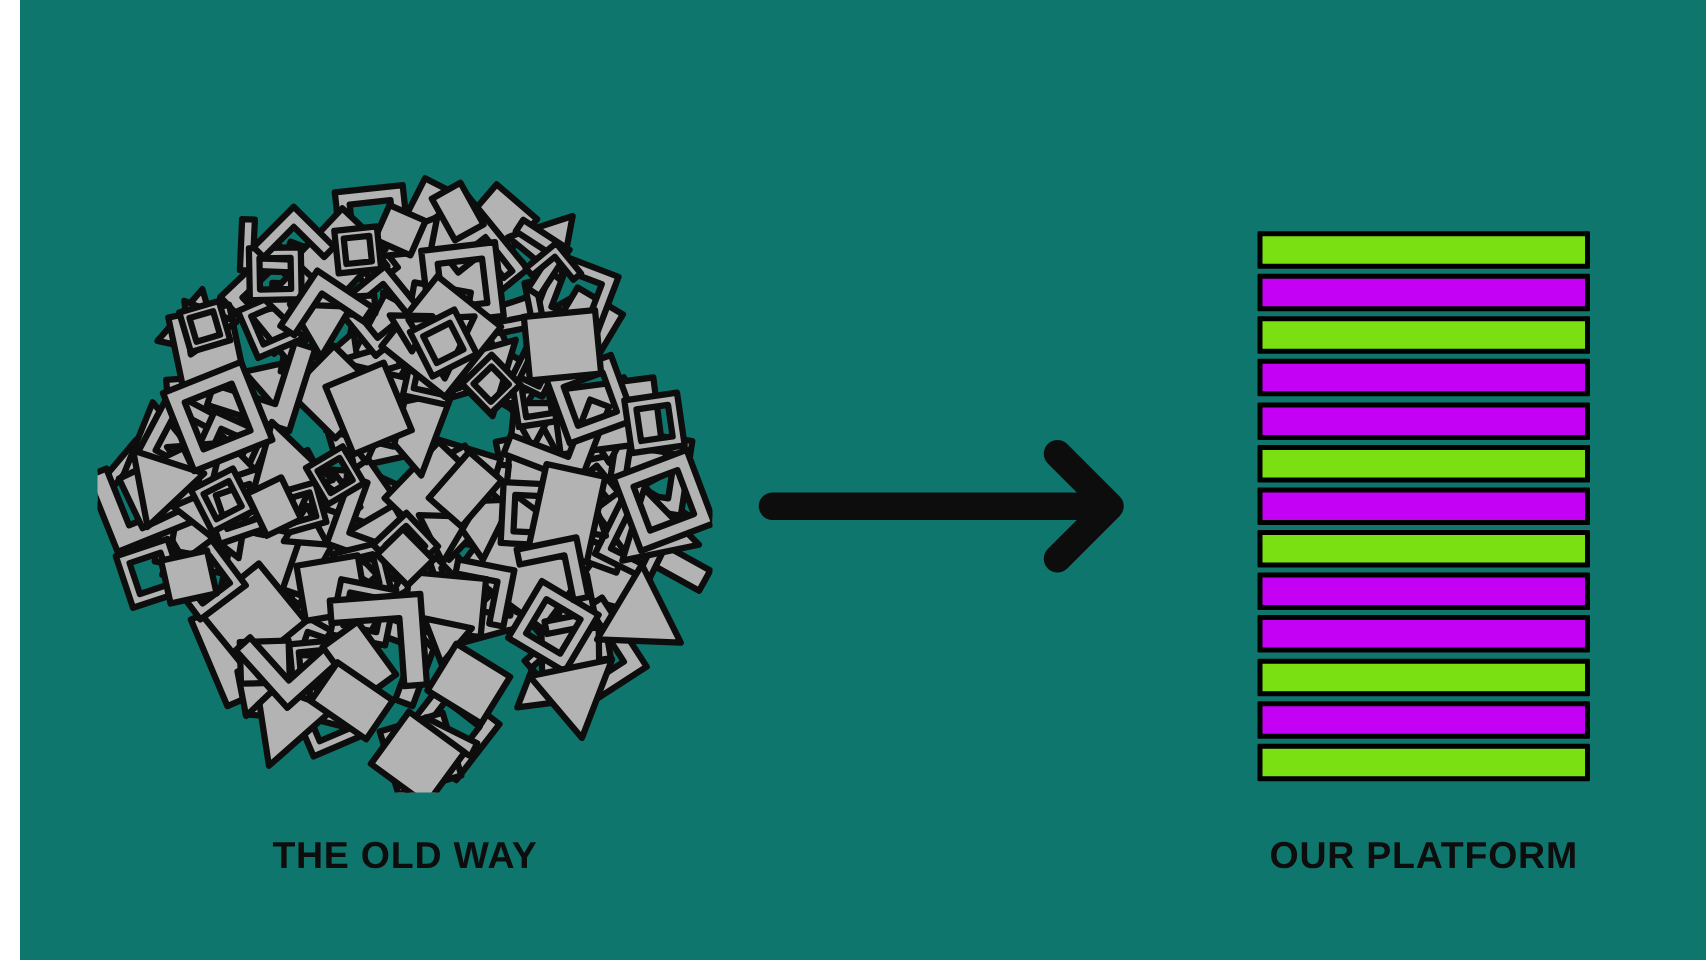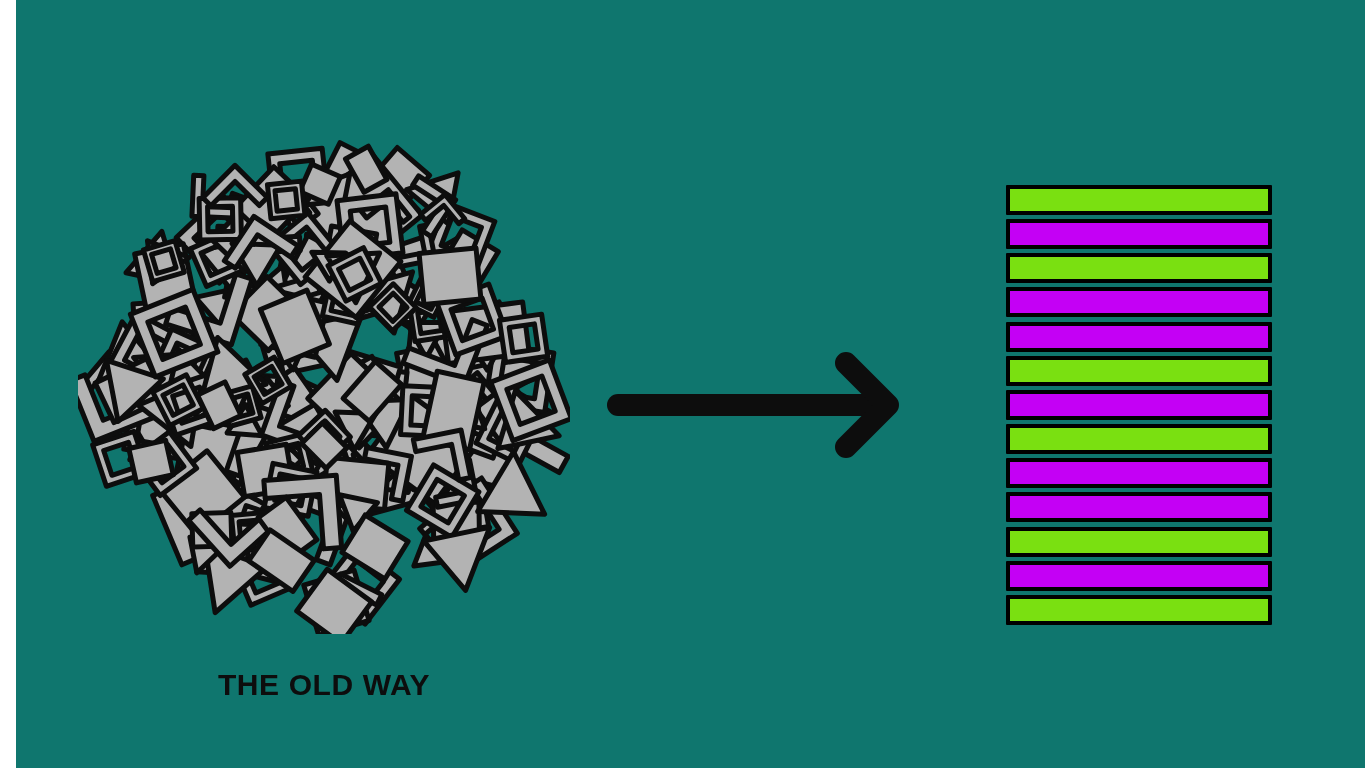--- a/index.html
+++ b/index.html
@@ -329,14 +329,15 @@
       <div class="stack-bar" style="background: rgb(122, 224, 17); border-color: rgb(0, 0, 0);"></div>
       <div class="stack-bar" style="background: rgb(196, 0, 245); border-color: rgb(0, 0, 0);"></div>
       <div class="stack-bar" style="background: rgb(196, 0, 245); border-color: rgb(0, 0, 0);"></div>
       <div class="stack-bar" style="background: rgb(122, 224, 17); border-color: rgb(0, 0, 0);"></div>
       <div class="stack-bar" style="background: rgb(196, 0, 245); border-color: rgb(0, 0, 0);"></div>
       <div class="stack-bar" style="background: rgb(122, 224, 17); border-color: rgb(0, 0, 0);"></div>
     </div>
 
   <div class="caption" id="caption-left">THE OLD WAY</div>
 
+  <div class="caption" id="caption-right">OUR PLATFORM</div>
 
 </div>
 
 </body></html>

